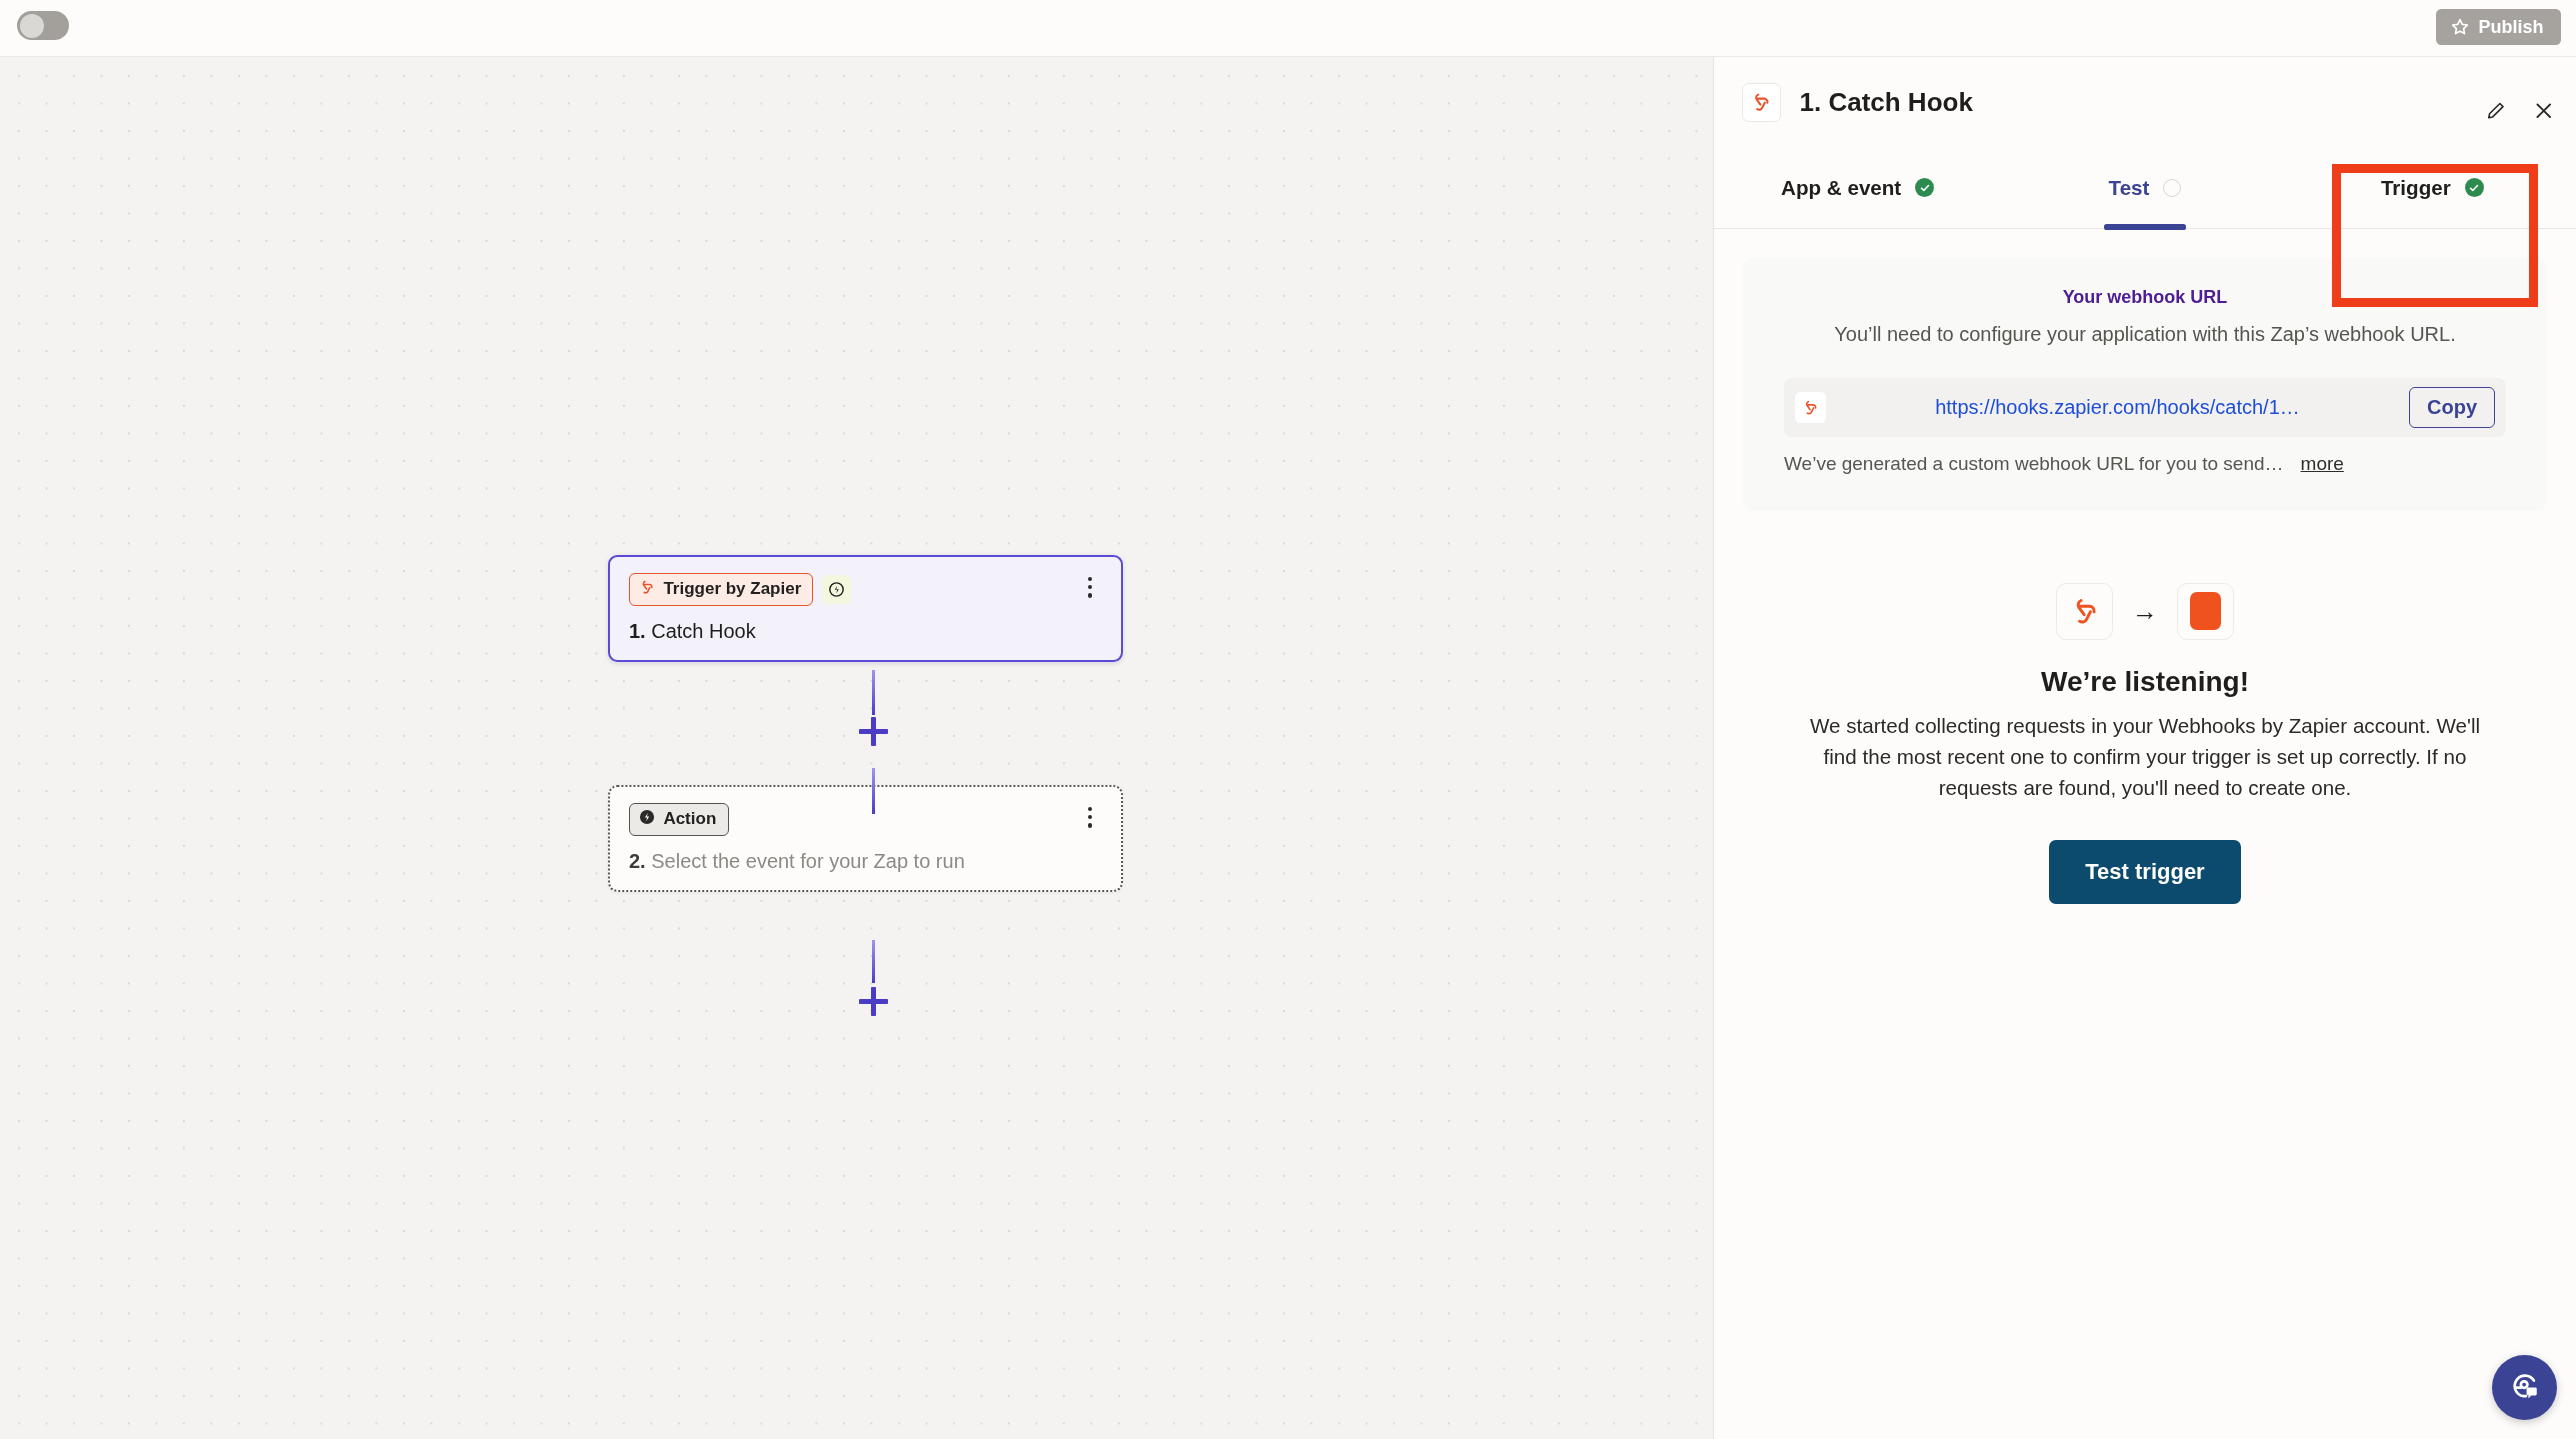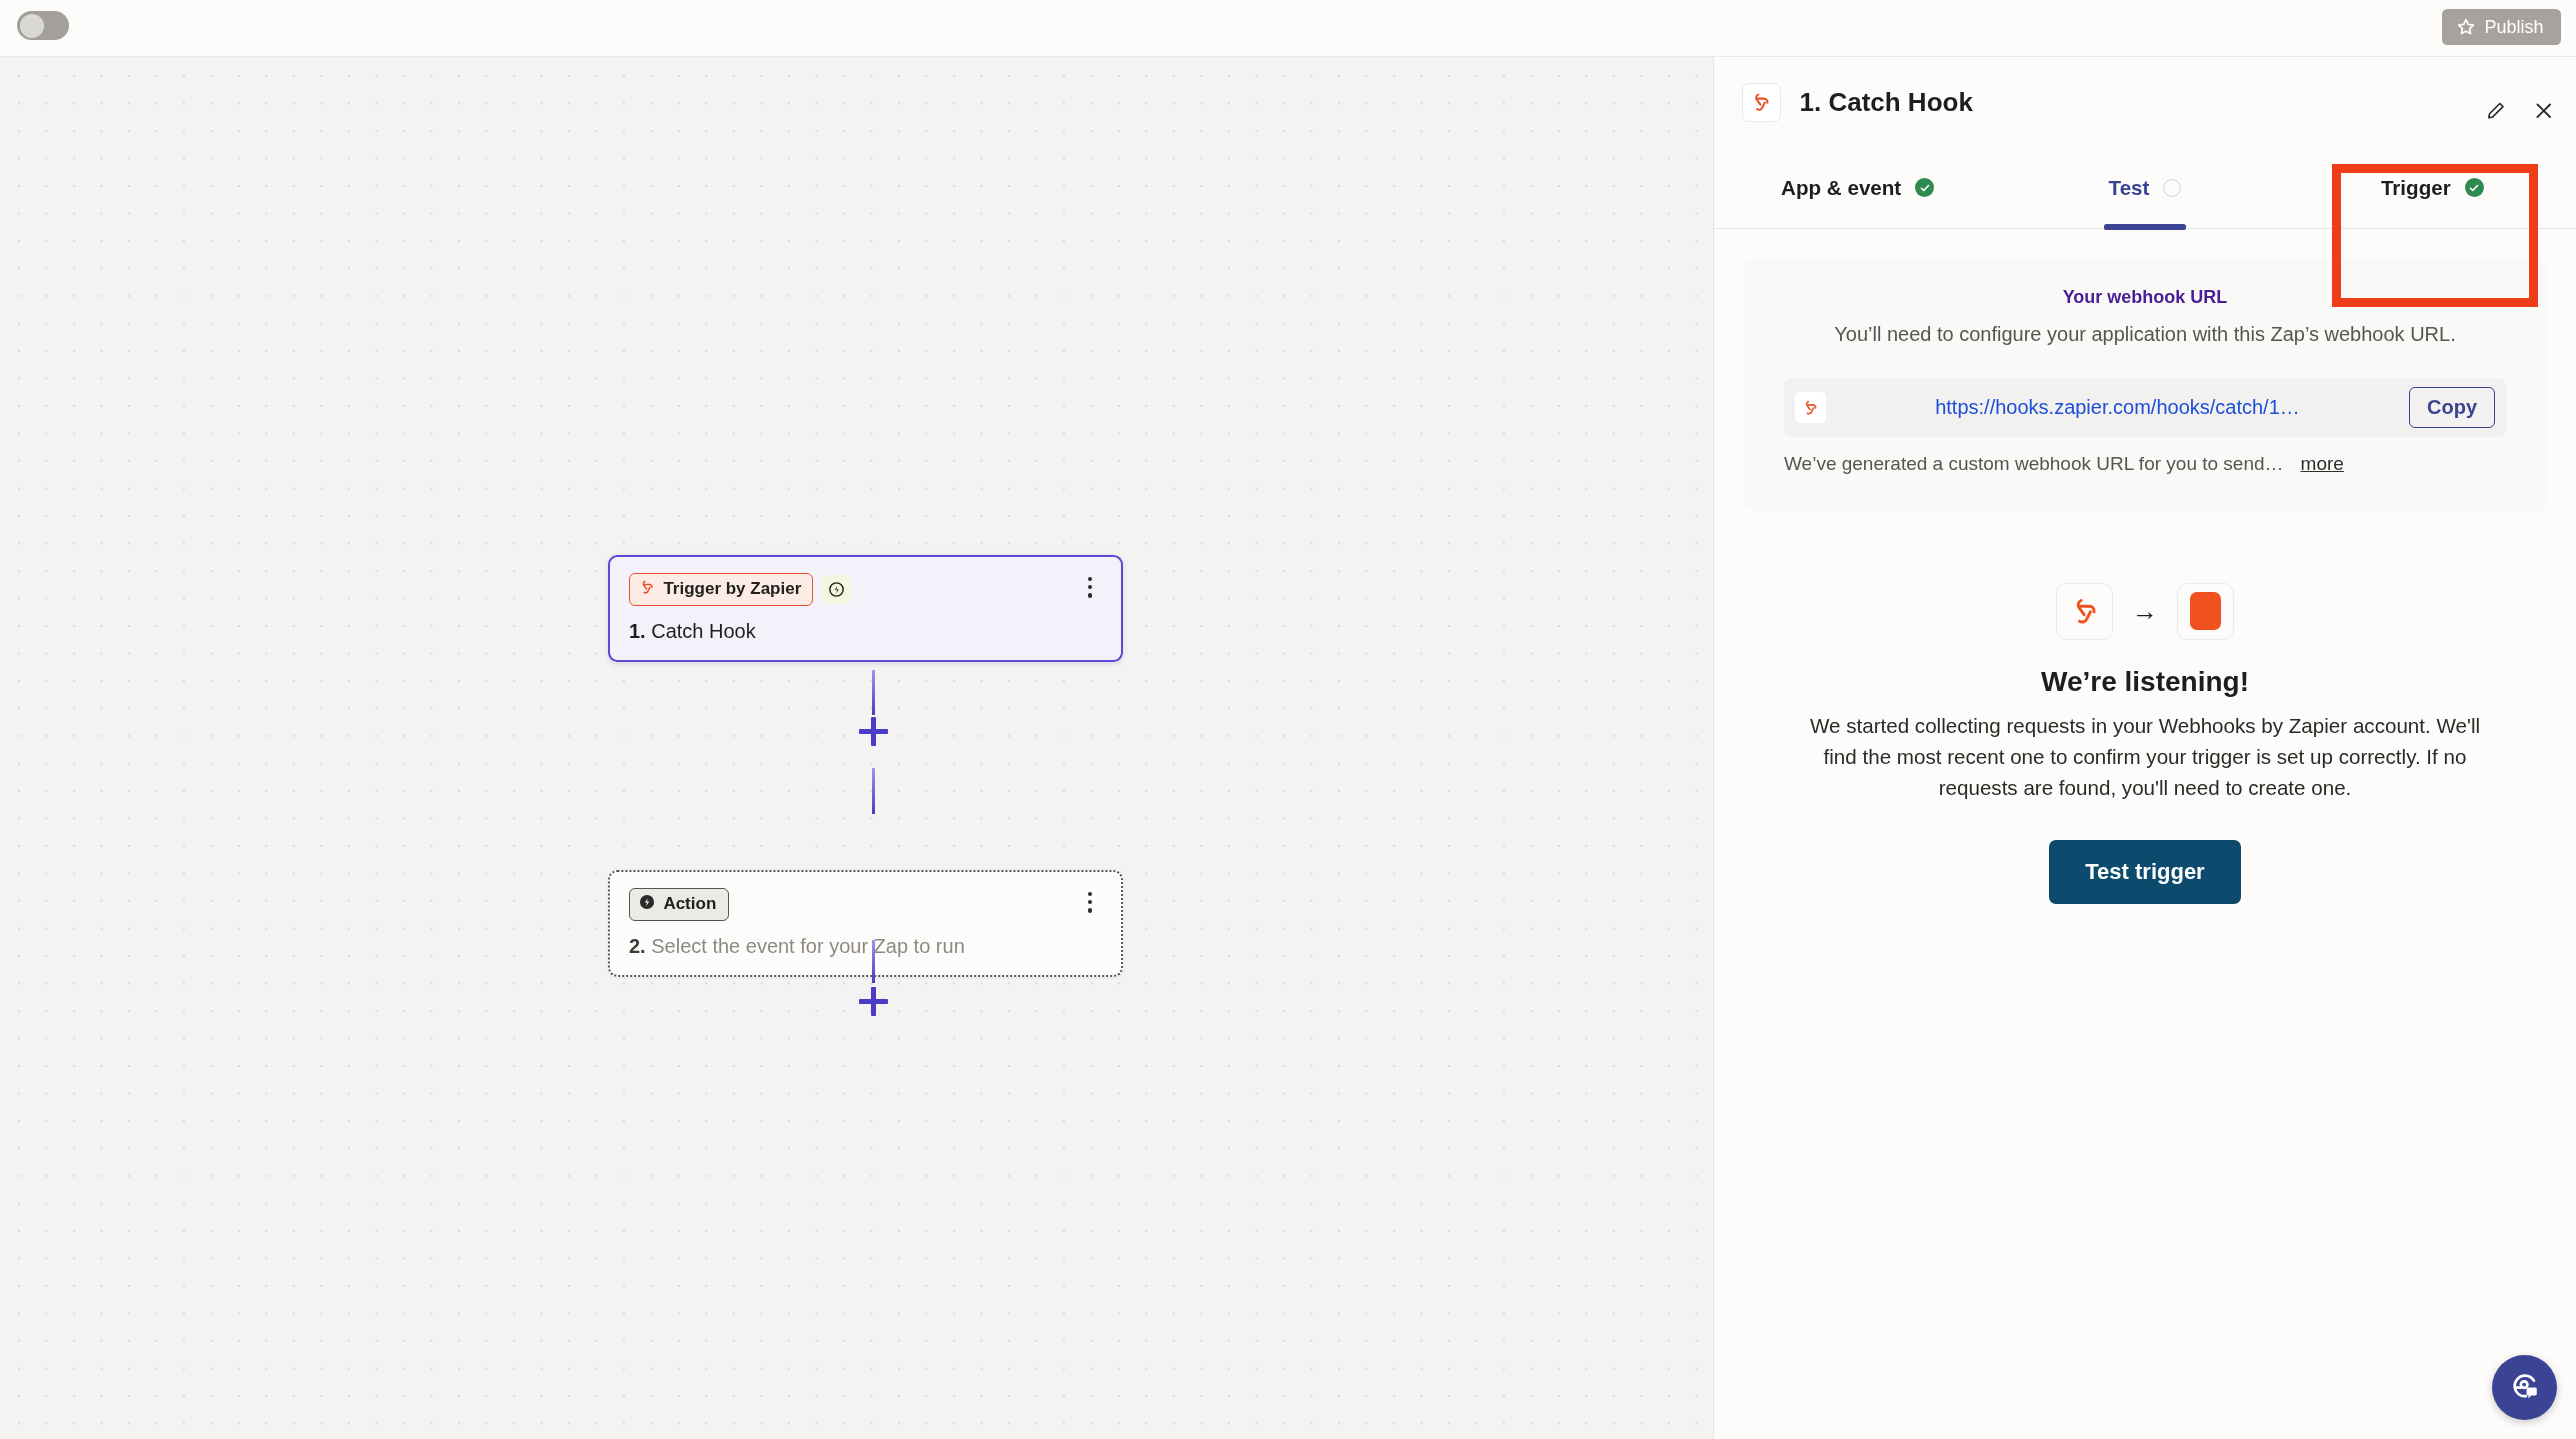--- a/index.html
+++ b/index.html
@@ -28,21 +28,21 @@
   .toggle .knob {
     position: absolute; left: 2.6px; top: 2.6px;
     width: 24px; height: 24px; border-radius: 50%;
     background: #d9d8d5;
   }
   .publish-btn {
     position: absolute; right: 15.5px; top: 9.4px;
     height: 36px; padding: 0 17px 0 13.7px;
     border: none; border-radius: 5.2px;
     background: #a6a29d; color: #ffffff;
-    font-size: 18px; font-weight: 400;
+    font-size: 18px; font-weight: 700;
     font-family: "Liberation Sans", sans-serif;
     display: flex; align-items: center; gap: 8.6px;
     cursor: pointer;
   }
   .star-icon { width: 20px; height: 20px; display: block; }
 
   
   .canvas {
     position: absolute;
     top: 57px; left: 0;
@@ -59,21 +59,21 @@
     border-radius: 9.4px;
     padding: 15.5px 19px 17px 19px;
   }
   .node-1 {
     left: 608px; top: 498px;
     background: #f3f2fb;
     border: 2.6px solid #5b4ad6;
     box-shadow: 0 1.7px 5.2px rgba(40,30,90,.13);
   }
   .node-2 {
-    left: 608px; top: 813px;
+    left: 608px; top: 728px;
     background: #fdfcfa;
     border: 2.6px dotted #5a5753;
     box-shadow: 0 0.9px 3.4px rgba(0,0,0,.06);
   }
   .node-head {
     display: flex; align-items: center; gap: 9.4px;
     position: relative;
   }
   .app-badge {
     display: inline-flex; align-items: center; gap: 7.7px;

